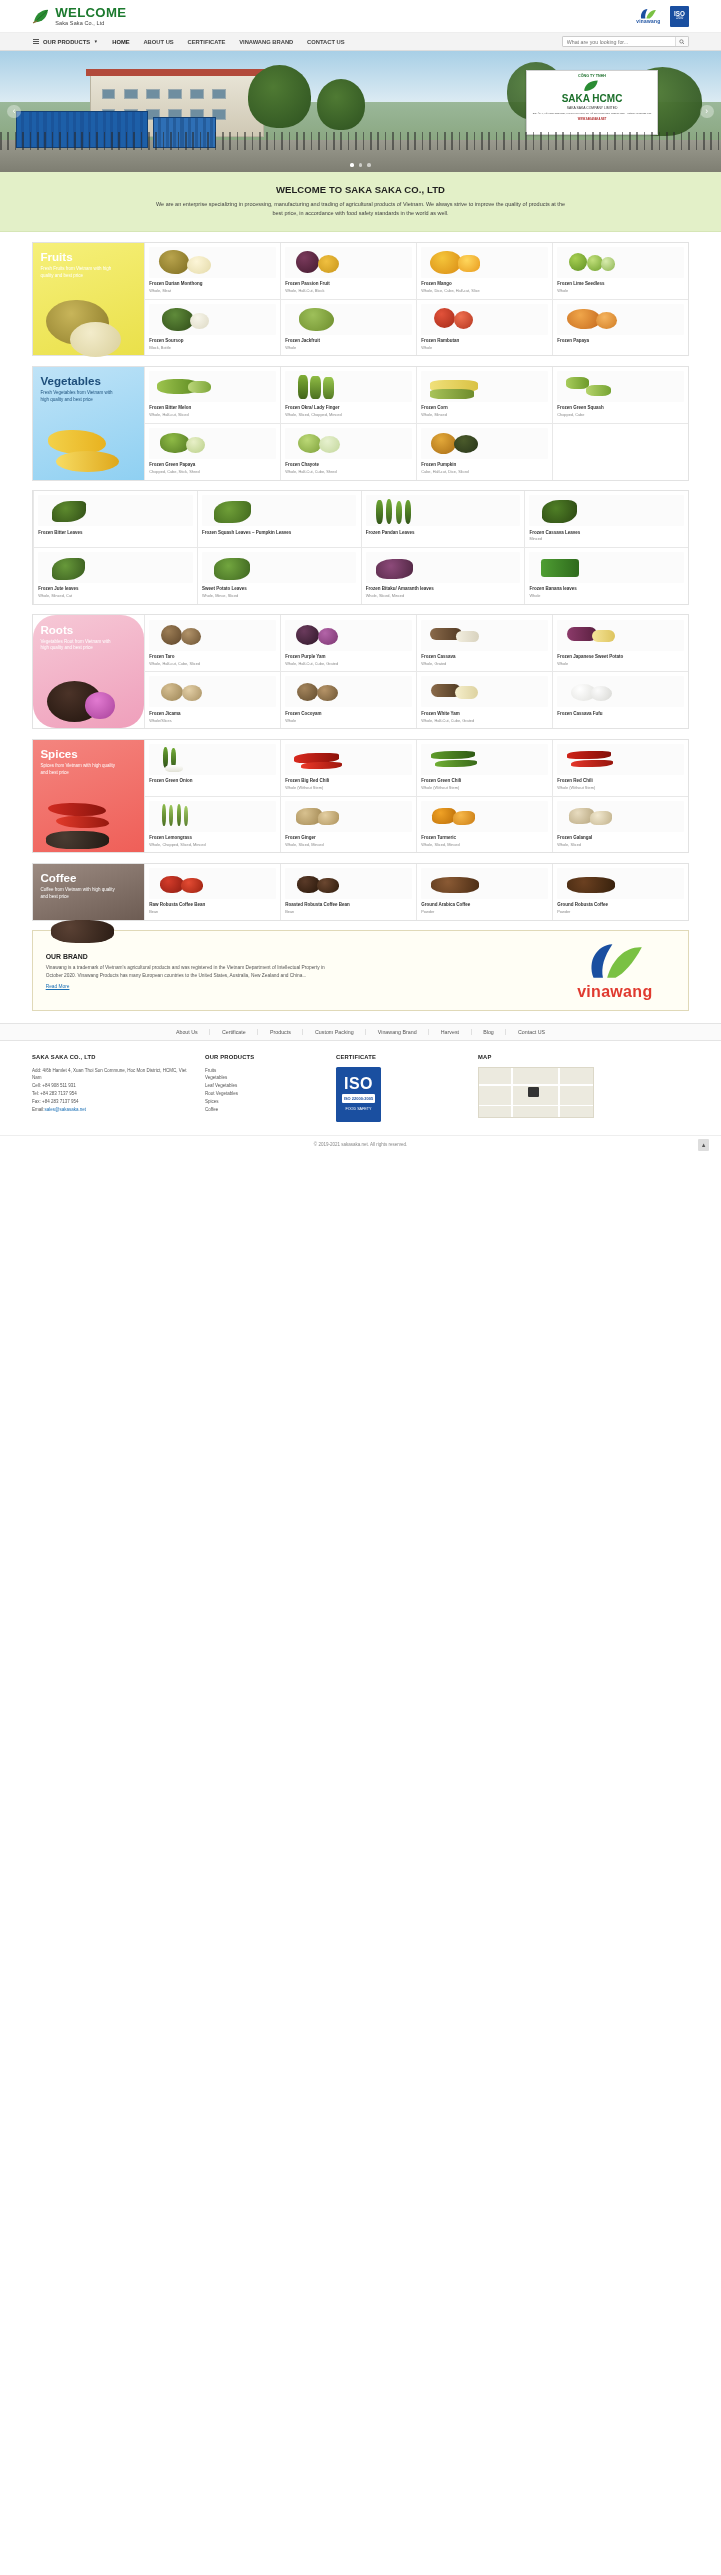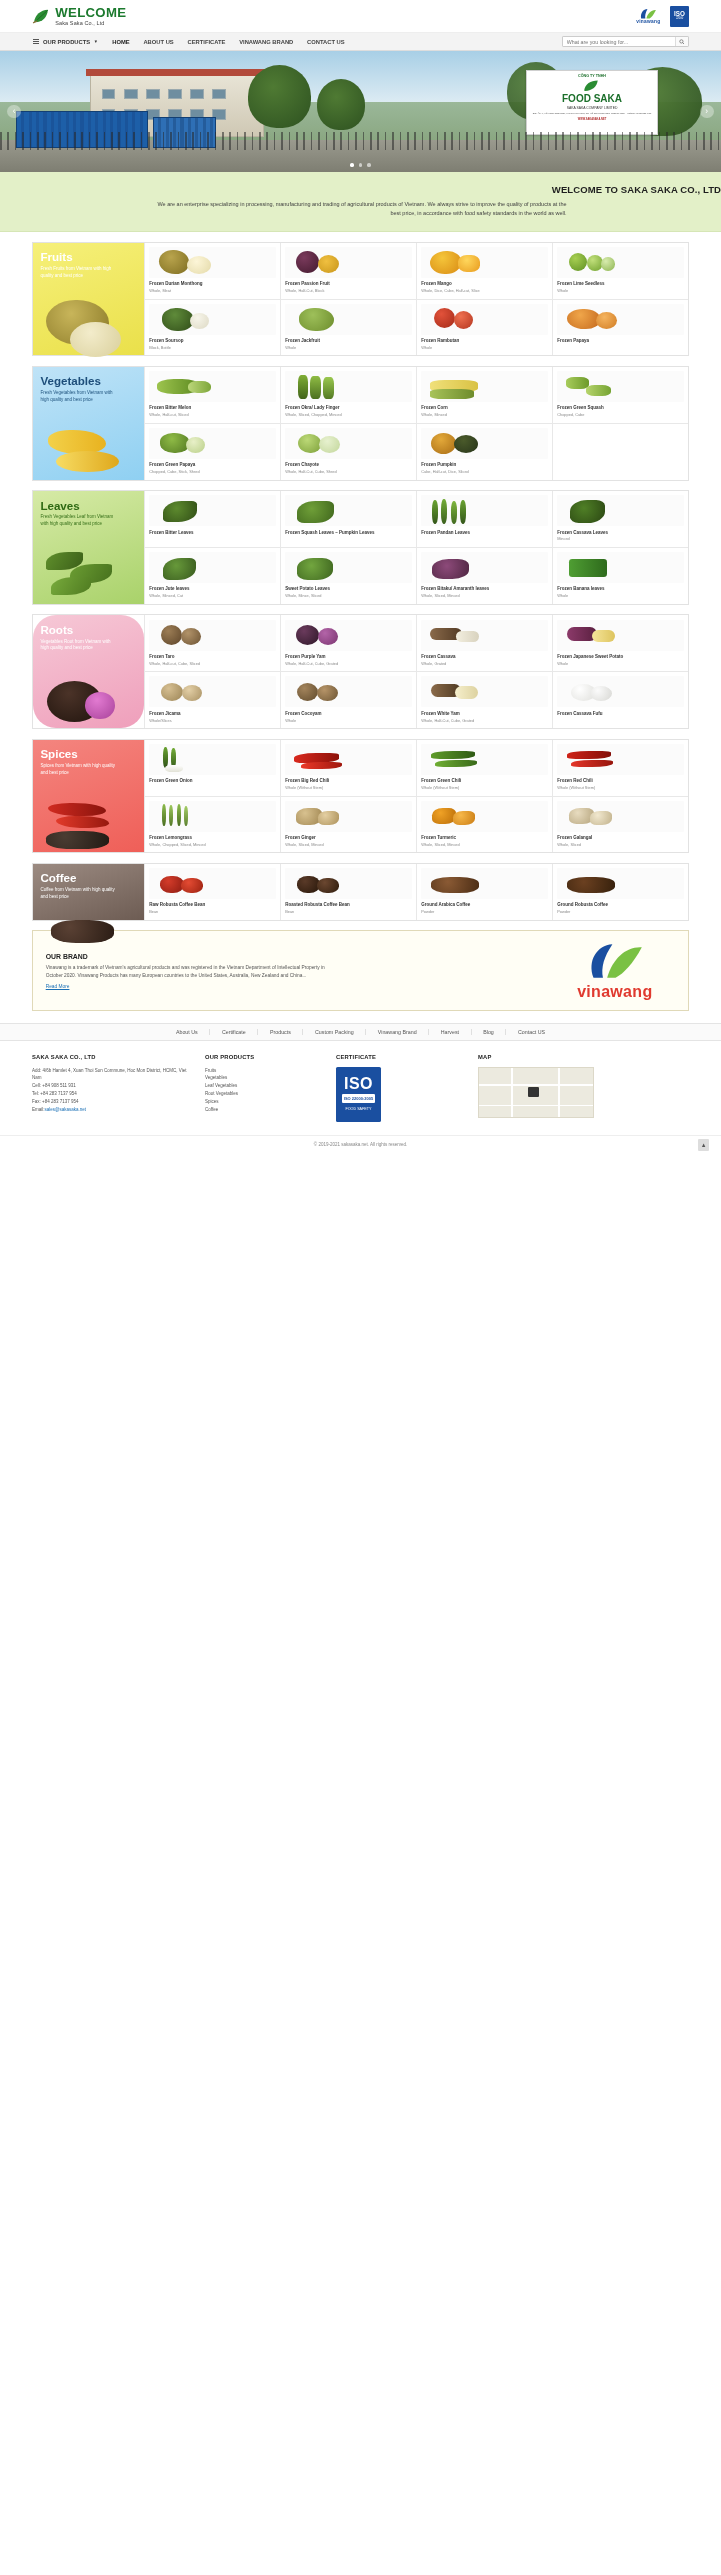--- a/index.html
+++ b/index.html
@@ -127,21 +127,21 @@
   }
   .hero .arrow.left { left: 7.4px; }
   .hero .arrow.right { right: 7.4px; }
   .hero-dots { position:absolute; bottom: 4.2px; left:0; right:0; text-align:center; }
   .hero-dots span { display:inline-block; width:3.7px; height:3.7px; border-radius:50%;
     background: rgba(255,255,255,.6); margin: 0 1.6px; }
   .hero-dots span.on { background:#fff; }
 
   
   .welcome {
-    background: #e3f0c8; padding: 11.6px 0 13.7px; text-align:right;
+    background: #e3f0c8; padding: 11.6px 0 13.7px; text-align:center;
     border-bottom: 0.5px solid #d6e6b6;
   }
   .welcome h2 { margin:0 0 5.3px; font-size: 9.5px; font-weight: bold; color:#1f1f1f; letter-spacing:0.1px; }
   .welcome p { margin: 0 auto; max-width: 412px; font-size: 5.5px; color:#3f3f3f; line-height: 1.6; }
 
   
   .content { padding: 9.5px 32px 0; }
   .cat {
     display:flex; border:0.5px solid #e2e2e2; background:#fff; margin-bottom: 9.5px;
   }
@@ -323,21 +323,21 @@
     <div class="tree" style="left:317px;top:27.5px;width:48px;height:51px;"></div>
     <div class="tree" style="left:507px;top:10.6px;width:58px;height:58px;opacity:.9;"></div>
     <div class="tree" style="left:623px;top:16px;width:79px;height:69px;opacity:.95;"></div>
     <div class="sign">
       <div class="sgn-top">CÔNG TY TNHH</div>
       <div class="sgn-leaf">
         <svg width="21" height="13.7" viewBox="0 0 40 26">
           <path d="M4 22 C6 10 16 3 30 3 C28 15 20 22 6 23 Z" fill="#2a8c33"></path>
         </svg>
       </div>
-      <div class="sgn-name">FOOD SAKA</div>
+      <div class="sgn-name">SAKA HCMC</div>
       <div class="sgn-sub">SAKA SAKA COMPANY LIMITED</div>
       <div class="sgn-addr">ĐC: Ấp 4, Xã Xuân Thới Sơn, Huyện Hóc Môn, TP. Hồ Chí Minh
 MST: 0316744789 - Hotline: 0938 511 931</div>
       <div class="sgn-bar">WWW.SAKASAKA.NET</div>
     </div>
     <div class="fence"></div>
     <div class="arrow left">‹</div>
     <div class="arrow right">›</div>
     <div class="hero-dots">
       <span class="on"></span>
@@ -506,29 +506,20 @@
           </div>
           <div class="cell empty">
             <div class="name"></div>
             <div class="desc"></div>
           </div>
         </div>
       </div>
     </div>
 
     <div class="cat cat-leaves">
-      <div class="cat-left">
-        <h3 style="color:#2f6a14;">Leaves</h3>
-        <p style="color:#37701a;">Fresh Vegetables Leaf from Vietnam with high quality and best price</p>
-        <div class="cat-illus">
-          <div class="blob" style="left:5.3px;top:19px;width:37px;height:18px;background:linear-gradient(120deg,#5f8f2c,#3b5f18);border-radius:60% 10% 60% 10%;"></div>
-          <div class="blob" style="left:30px;top:31px;width:42px;height:19px;background:linear-gradient(120deg,#6c9e33,#46701d);border-radius:60% 10% 60% 10%;"></div>
-          <div class="blob" style="left:10.6px;top:44px;width:40px;height:18px;background:linear-gradient(120deg,#78ab3c,#4e7a20);border-radius:60% 10% 60% 10%;"></div>
-        </div>
-      </div>
       <div class="cat-right">
         <div class="cat-row">
           <div class="cell">
             <div class="thumb">
               <div class="blob" style="left:13.7px;top:5.3px;width:34px;height:21px;background:radial-gradient(circle at 40% 35%,#5d8a2e,#2f4c15);border-radius:55% 15% 55% 15%;"></div>
             </div>
             <div class="name">Frozen Bitter Leaves</div>
             <div class="desc"></div>
           </div>
           <div class="cell">

